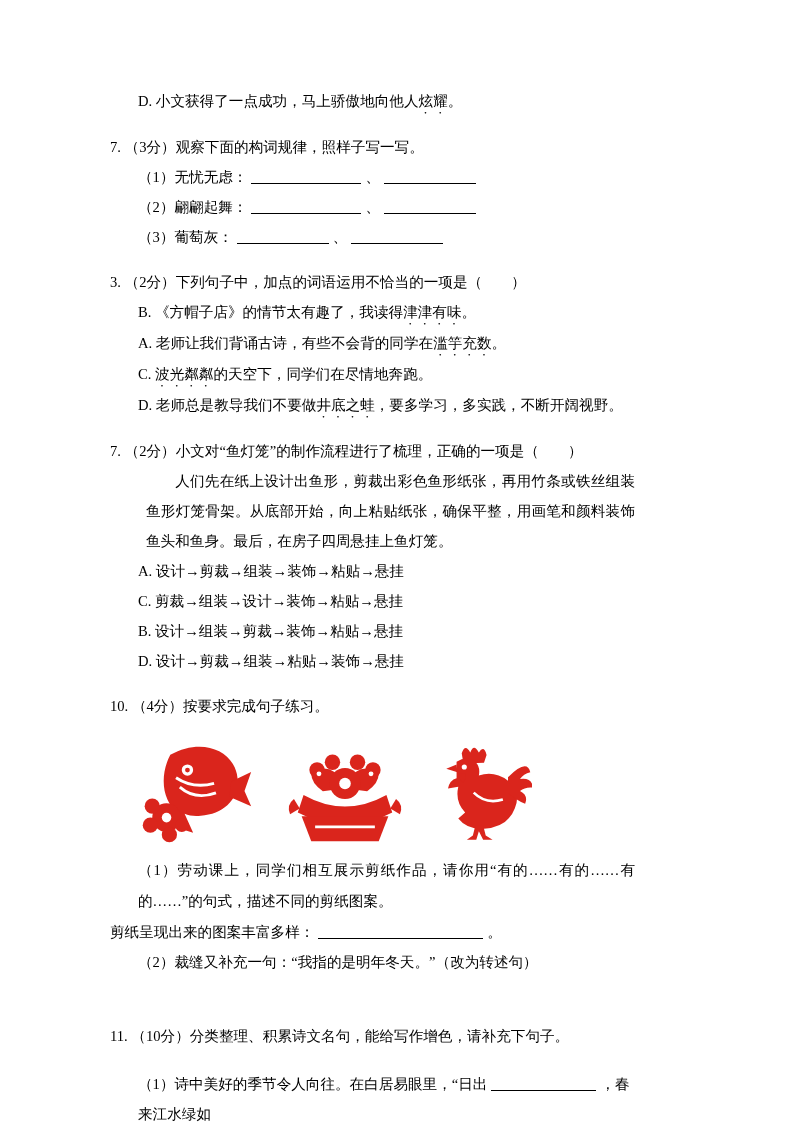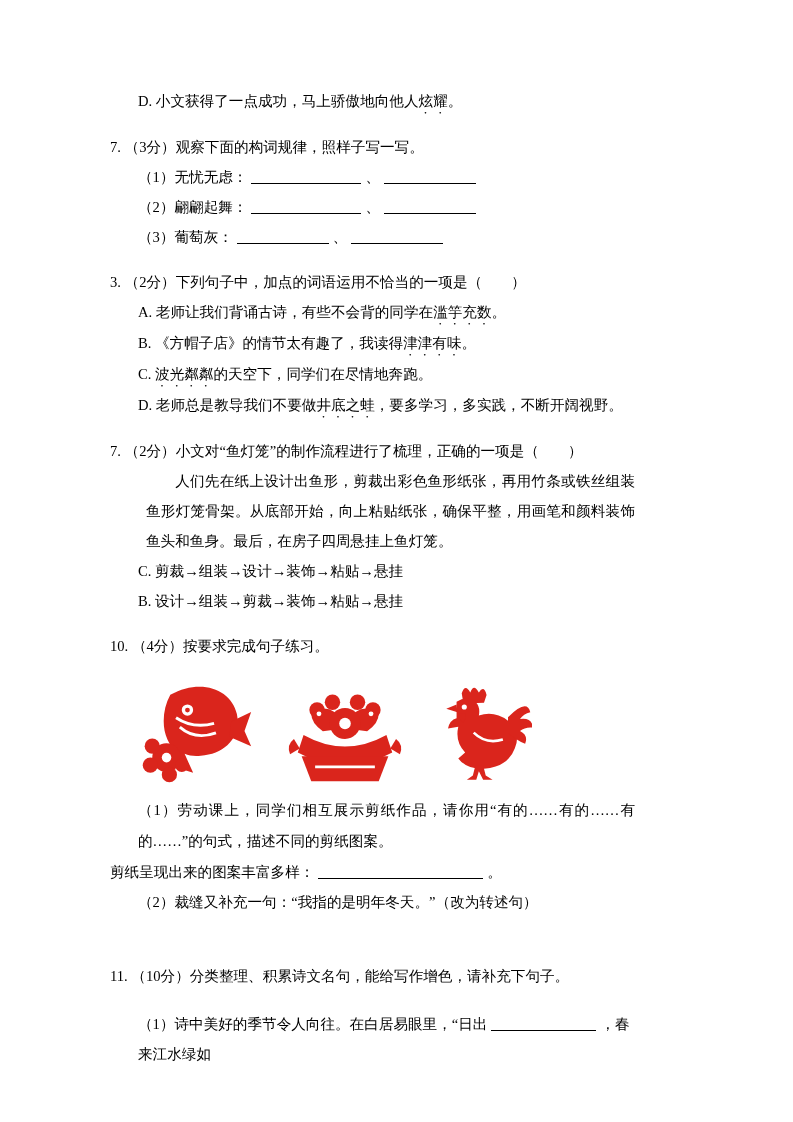--- a/index.html
+++ b/index.html
@@ -67,38 +67,40 @@
       <span>（2）翩翩起舞：</span><span class="blank w110"></span><span>、</span><span class="blank w95"></span>
     </div>
     <div class="ln ind1">
       <span>（3）葡萄灰：</span><span class="blank w95"></span><span>、</span><span class="blank w95"></span>
     </div>
   </section>
 
   <section class="q">
     <div class="ln">3. （2分）下列句子中，加点的词语运用不恰当的一项是（　　）</div>
     <div class="ln ind1">
-      <span>A. 老师让我们背诵古诗，有些不会背的同学在</span><span class="emph">滥竽充数</span><span>。</span>
+      <span>B. 《方帽子店》的情节太有趣了，我读得</span><span class="emph">津津有味</span><span>。</span>
     </div>
     <div class="ln ind1">
-      <span>B. 《方帽子店》的情节太有趣了，我读得</span><span class="emph">津津有味</span><span>。</span>
+      <span>A. 老师让我们背诵古诗，有些不会背的同学在</span><span class="emph">滥竽充数</span><span>。</span>
     </div>
     <div class="ln ind1">
       <span>C. </span><span class="emph">波光粼粼</span><span>的天空下，同学们在尽情地奔跑。</span>
     </div>
     <div class="ln ind1">
       <span>D. 老师总是教导我们不要做</span><span class="emph">井底之蛙</span><span>，要多学习，多实践，不断开阔视野。</span>
     </div>
   </section>
 
   <section class="q">
     <div class="ln">7. （2分）小文对“鱼灯笼”的制作流程进行了梳理，正确的一项是（　　）</div>
     <div class="para">人们先在纸上设计出鱼形，剪裁出彩色鱼形纸张，再用竹条或铁丝组装鱼形灯笼骨架。从底部开始，向上粘贴纸张，确保平整，用画笔和颜料装饰鱼头和鱼身。最后，在房子四周悬挂上鱼灯笼。</div>
+    <div class="ln ind1">A. 设计→剪裁→组装→装饰→粘贴→悬挂</div>
     <div class="ln ind1">C. 剪裁→组装→设计→装饰→粘贴→悬挂</div>
     <div class="ln ind1">B. 设计→组装→剪裁→装饰→粘贴→悬挂</div>
+    <div class="ln ind1">D. 设计→剪裁→组装→粘贴→装饰→悬挂</div>
   </section>
 
   <section class="q">
     <div class="ln">10. （4分）按要求完成句子练习。</div>
 
     <div class="papercuts">
 
       <svg viewBox="0 0 122 120" width="116" height="116" xmlns="http://www.w3.org/2000/svg">
         <g fill="#da251c">
           <path d="M34 22 C66 4 98 16 104 42 C109 66 92 84 66 86 C60 87 54 86 49 84 L58 104 L36 97 L42 82 C26 72 22 44 34 22 Z"></path>

